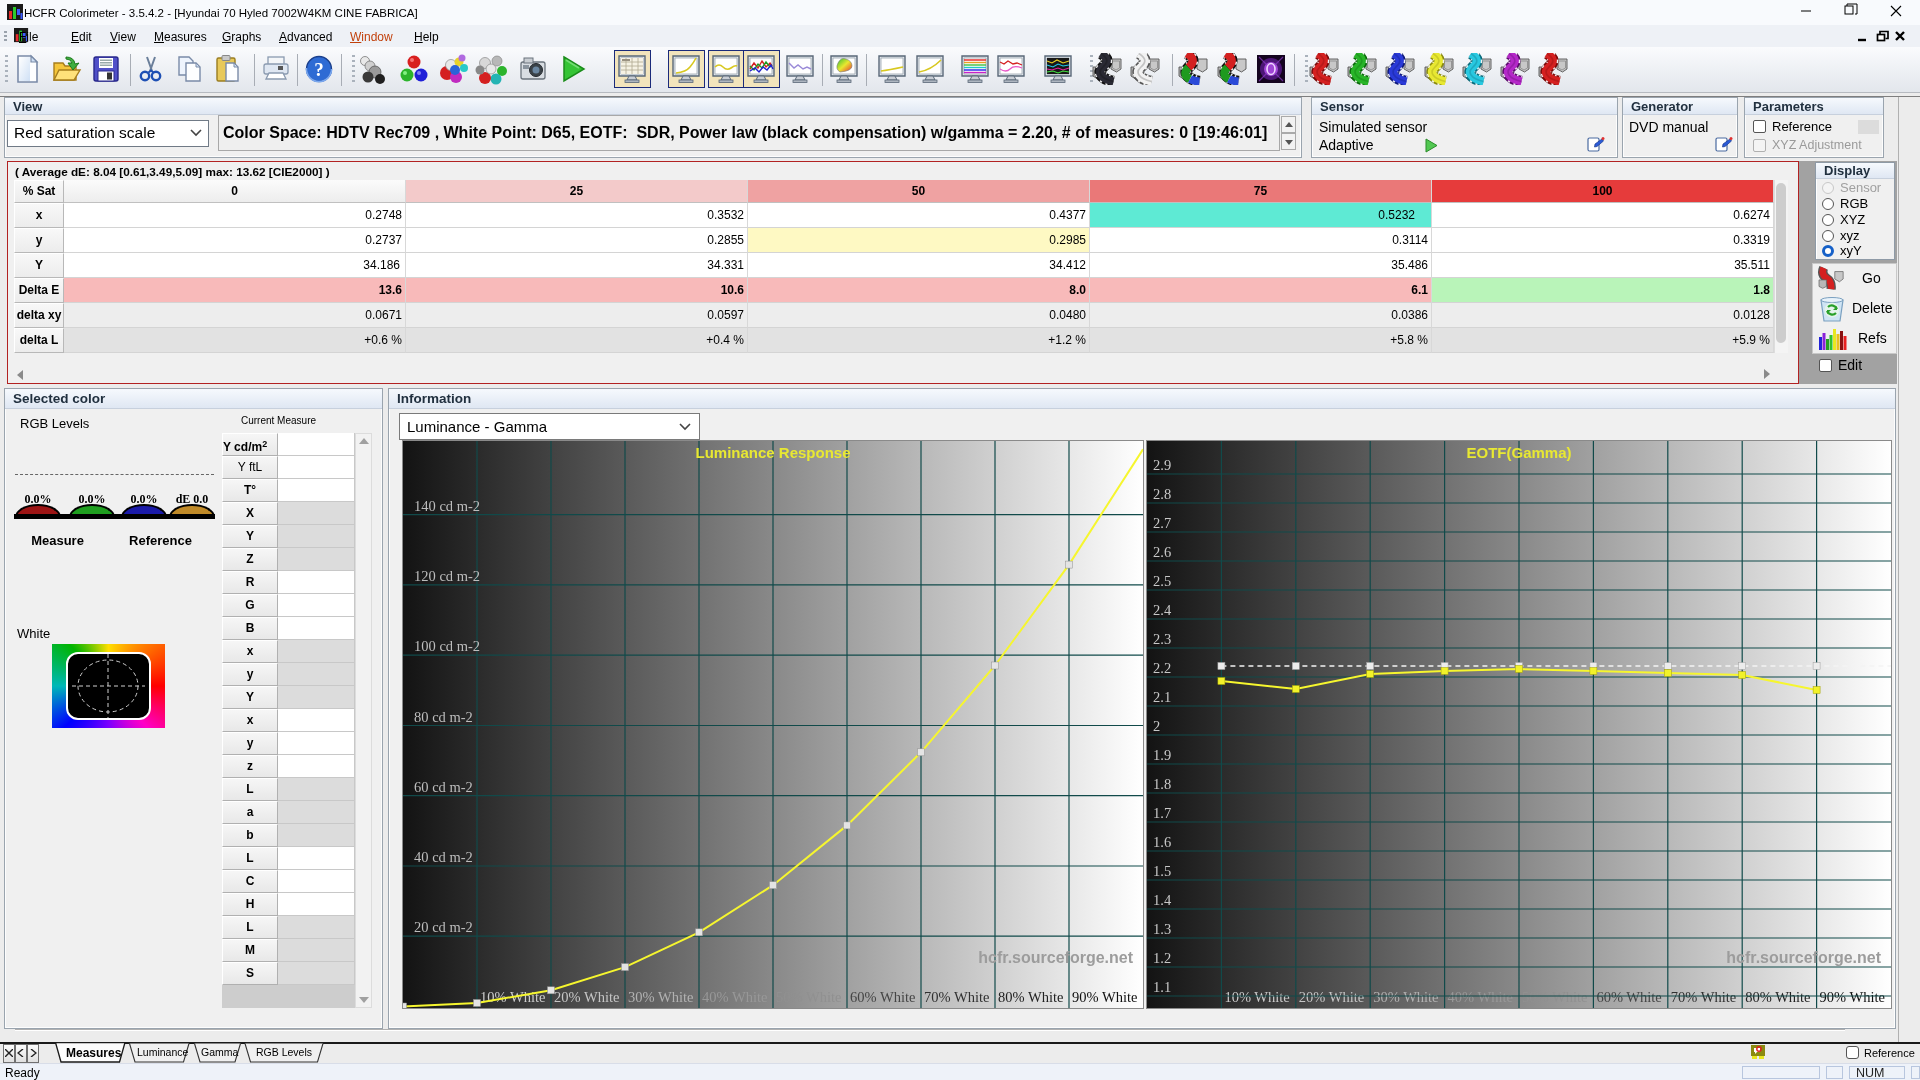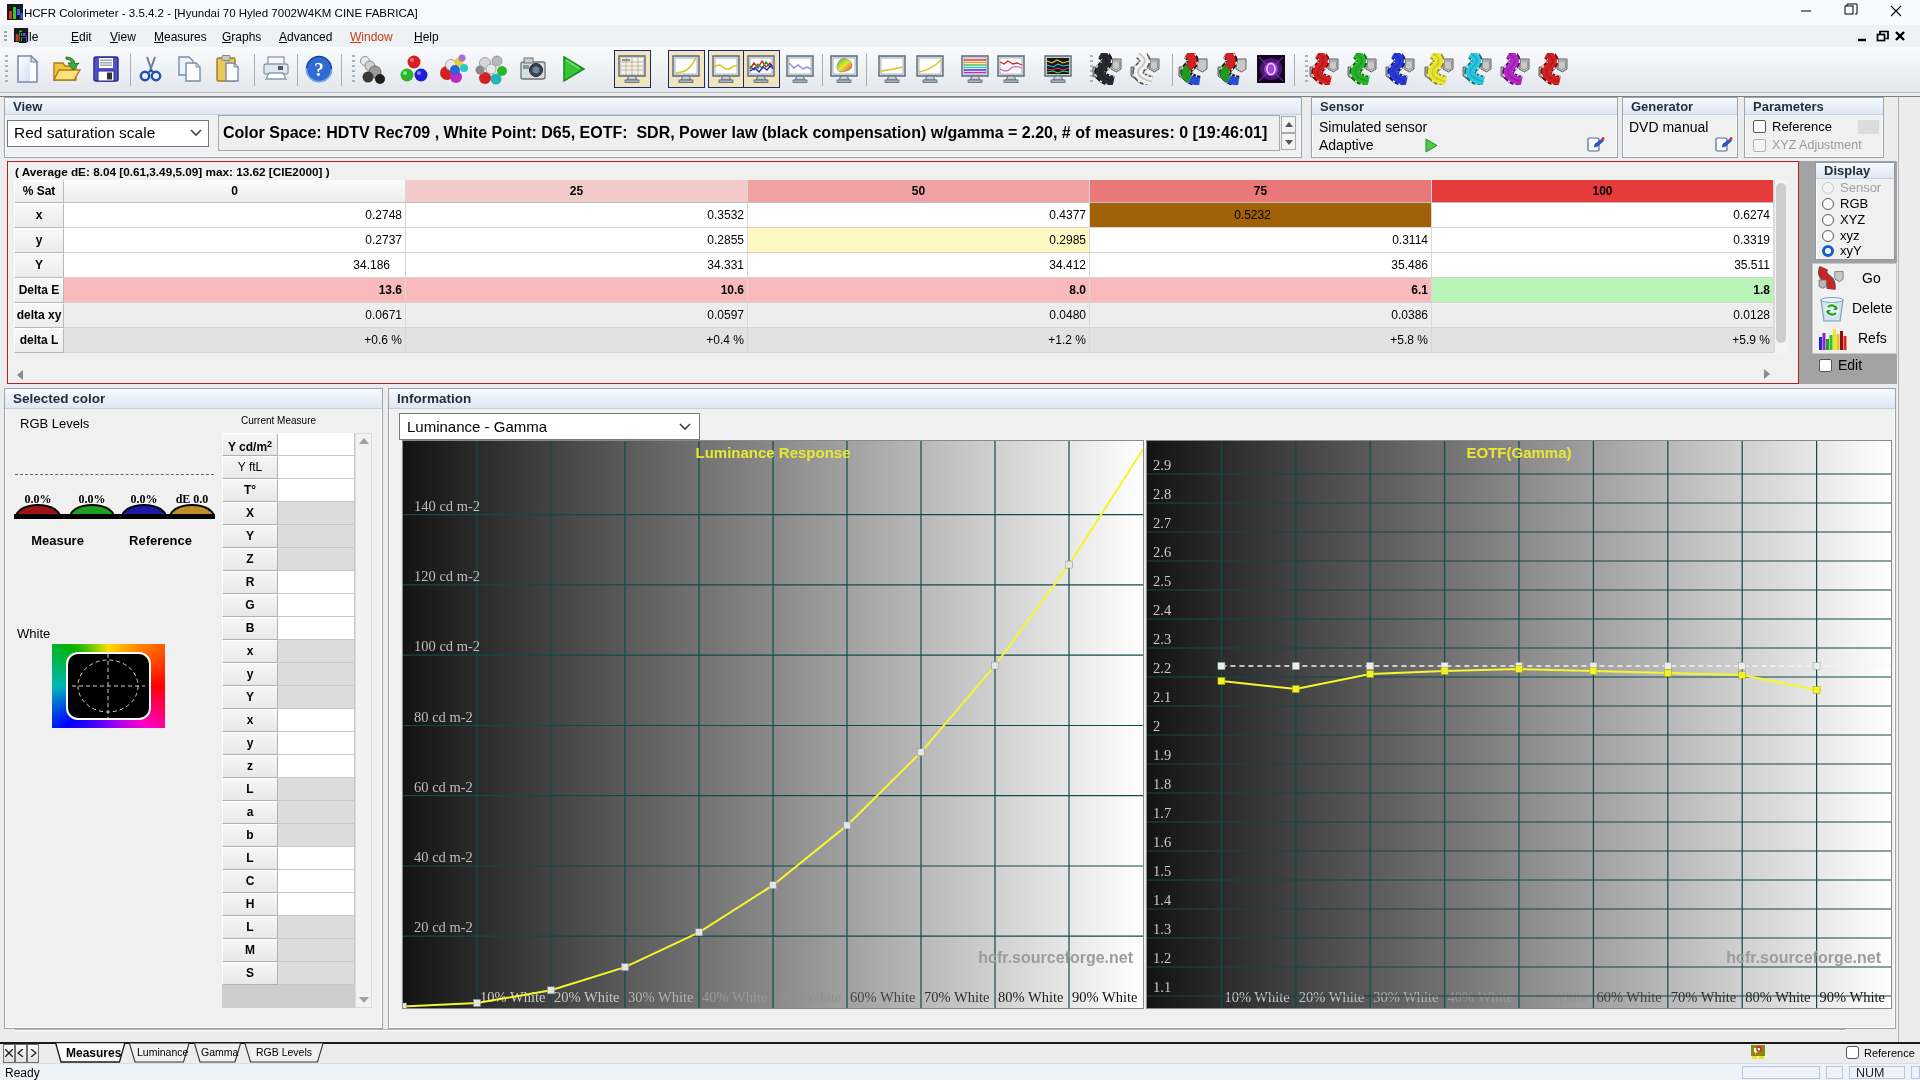--- a/index.html
+++ b/index.html
@@ -444,30 +444,30 @@
 <div class="abs" style="left:14px;top:180px;width:50px;height:23px;background:linear-gradient(#f8f8f8,#ececec);border-right:1px solid #b8b8b8;border-bottom:1px solid #b8b8b8;border-top:1px solid #fff;border-left:1px solid #fff;font-weight:bold;font-size:12px;text-align:center;line-height:21px">% Sat</div>
 <div class="abs" style="left:64px;top:180px;width:342px;height:23px;background:linear-gradient(#fbfbfb,#ededed);border-bottom:1px solid #c0c0c0;border-right:1px solid #d8d8d8;font-weight:bold;font-size:12px;text-align:center;line-height:23px">0</div>
 <div class="abs" style="left:406px;top:180px;width:342px;height:23px;background:#f3caca;border-bottom:1px solid #c0c0c0;border-right:1px solid #d8d8d8;font-weight:bold;font-size:12px;text-align:center;line-height:23px">25</div>
 <div class="abs" style="left:748px;top:180px;width:342px;height:23px;background:#efa2a2;border-bottom:1px solid #c0c0c0;border-right:1px solid #d8d8d8;font-weight:bold;font-size:12px;text-align:center;line-height:23px">50</div>
 <div class="abs" style="left:1090px;top:180px;width:342px;height:23px;background:#ea7878;border-bottom:1px solid #c0c0c0;border-right:1px solid #d8d8d8;font-weight:bold;font-size:12px;text-align:center;line-height:23px">75</div>
 <div class="abs" style="left:1432px;top:180px;width:342px;height:23px;background:#e63b3b;border-bottom:1px solid #c0c0c0;border-right:1px solid #d8d8d8;font-weight:bold;font-size:12px;text-align:center;line-height:23px">100</div>
 <div class="abs" style="left:14px;top:203px;width:50px;height:25px;background:linear-gradient(#f8f8f8,#ececec);border-right:1px solid #b8b8b8;border-bottom:1px solid #b8b8b8;border-top:1px solid #fff;border-left:1px solid #fff;font-weight:bold;font-size:12px;text-align:center;line-height:23px;white-space:nowrap">x</div>
 <div class="abs" style="left:64px;top:203px;width:342px;height:25px;background:#fff;border-bottom:1px solid #d4d4d4;border-right:1px solid #d8d8d8;font-size:12px;font-weight:normal;text-align:right;padding-right:3px;line-height:25px">0.2748</div>
 <div class="abs" style="left:406px;top:203px;width:342px;height:25px;background:#fff;border-bottom:1px solid #d4d4d4;border-right:1px solid #d8d8d8;font-size:12px;font-weight:normal;text-align:right;padding-right:3px;line-height:25px">0.3532</div>
 <div class="abs" style="left:748px;top:203px;width:342px;height:25px;background:#fff;border-bottom:1px solid #d4d4d4;border-right:1px solid #d8d8d8;font-size:12px;font-weight:normal;text-align:right;padding-right:3px;line-height:25px">0.4377</div>
-<div class="abs" style="left:1090px;top:203px;width:342px;height:25px;background:#a16207;border-bottom:1px solid #d4d4d4;border-right:1px solid #d8d8d8;font-size:12px;font-weight:normal;text-align:center;padding-right:16px;line-height:25px">0.5232</div>
+<div class="abs" style="left:1090px;top:203px;width:342px;height:25px;background:#5eead4;border-bottom:1px solid #d4d4d4;border-right:1px solid #d8d8d8;font-size:12px;font-weight:normal;text-align:right;padding-right:16px;line-height:25px">0.5232</div>
 <div class="abs" style="left:1432px;top:203px;width:342px;height:25px;background:#fff;border-bottom:1px solid #d4d4d4;border-right:1px solid #d8d8d8;font-size:12px;font-weight:normal;text-align:right;padding-right:3px;line-height:25px">0.6274</div>
 <div class="abs" style="left:14px;top:228px;width:50px;height:25px;background:linear-gradient(#f8f8f8,#ececec);border-right:1px solid #b8b8b8;border-bottom:1px solid #b8b8b8;border-top:1px solid #fff;border-left:1px solid #fff;font-weight:bold;font-size:12px;text-align:center;line-height:23px;white-space:nowrap">y</div>
 <div class="abs" style="left:64px;top:228px;width:342px;height:25px;background:#fff;border-bottom:1px solid #d4d4d4;border-right:1px solid #d8d8d8;font-size:12px;font-weight:normal;text-align:right;padding-right:3px;line-height:25px">0.2737</div>
 <div class="abs" style="left:406px;top:228px;width:342px;height:25px;background:#fff;border-bottom:1px solid #d4d4d4;border-right:1px solid #d8d8d8;font-size:12px;font-weight:normal;text-align:right;padding-right:3px;line-height:25px">0.2855</div>
 <div class="abs" style="left:748px;top:228px;width:342px;height:25px;background:#fef9c3;border-bottom:1px solid #d4d4d4;border-right:1px solid #d8d8d8;font-size:12px;font-weight:normal;text-align:right;padding-right:3px;line-height:25px">0.2985</div>
 <div class="abs" style="left:1090px;top:228px;width:342px;height:25px;background:#fff;border-bottom:1px solid #d4d4d4;border-right:1px solid #d8d8d8;font-size:12px;font-weight:normal;text-align:right;padding-right:3px;line-height:25px">0.3114</div>
 <div class="abs" style="left:1432px;top:228px;width:342px;height:25px;background:#fff;border-bottom:1px solid #d4d4d4;border-right:1px solid #d8d8d8;font-size:12px;font-weight:normal;text-align:right;padding-right:3px;line-height:25px">0.3319</div>
 <div class="abs" style="left:14px;top:253px;width:50px;height:25px;background:linear-gradient(#f8f8f8,#ececec);border-right:1px solid #b8b8b8;border-bottom:1px solid #b8b8b8;border-top:1px solid #fff;border-left:1px solid #fff;font-weight:bold;font-size:12px;text-align:center;line-height:23px;white-space:nowrap">Y</div>
-<div class="abs" style="left:64px;top:253px;width:342px;height:25px;background:#fff;border-bottom:1px solid #d4d4d4;border-right:1px solid #d8d8d8;font-size:12px;font-weight:normal;text-align:right;padding-right:15px;line-height:25px">34.186</div>
+<div class="abs" style="left:64px;top:253px;width:342px;height:25px;background:#fff;border-bottom:1px solid #d4d4d4;border-right:1px solid #d8d8d8;font-size:12px;font-weight:normal;text-align:right;padding-right:5px;line-height:25px">34.186</div>
 <div class="abs" style="left:406px;top:253px;width:342px;height:25px;background:#fff;border-bottom:1px solid #d4d4d4;border-right:1px solid #d8d8d8;font-size:12px;font-weight:normal;text-align:right;padding-right:3px;line-height:25px">34.331</div>
 <div class="abs" style="left:748px;top:253px;width:342px;height:25px;background:#fff;border-bottom:1px solid #d4d4d4;border-right:1px solid #d8d8d8;font-size:12px;font-weight:normal;text-align:right;padding-right:3px;line-height:25px">34.412</div>
 <div class="abs" style="left:1090px;top:253px;width:342px;height:25px;background:#fff;border-bottom:1px solid #d4d4d4;border-right:1px solid #d8d8d8;font-size:12px;font-weight:normal;text-align:right;padding-right:3px;line-height:25px">35.486</div>
 <div class="abs" style="left:1432px;top:253px;width:342px;height:25px;background:#fff;border-bottom:1px solid #d4d4d4;border-right:1px solid #d8d8d8;font-size:12px;font-weight:normal;text-align:right;padding-right:3px;line-height:25px">35.511</div>
 <div class="abs" style="left:14px;top:278px;width:50px;height:25px;background:linear-gradient(#f8f8f8,#ececec);border-right:1px solid #b8b8b8;border-bottom:1px solid #b8b8b8;border-top:1px solid #fff;border-left:1px solid #fff;font-weight:bold;font-size:12px;text-align:center;line-height:23px;white-space:nowrap">Delta E</div>
 <div class="abs" style="left:64px;top:278px;width:342px;height:25px;background:#f8baba;border-bottom:1px solid #d4d4d4;border-right:1px solid #d8d8d8;font-size:12px;font-weight:bold;text-align:right;padding-right:3px;line-height:25px">13.6</div>
 <div class="abs" style="left:406px;top:278px;width:342px;height:25px;background:#f8baba;border-bottom:1px solid #d4d4d4;border-right:1px solid #d8d8d8;font-size:12px;font-weight:bold;text-align:right;padding-right:3px;line-height:25px">10.6</div>
 <div class="abs" style="left:748px;top:278px;width:342px;height:25px;background:#f8baba;border-bottom:1px solid #d4d4d4;border-right:1px solid #d8d8d8;font-size:12px;font-weight:bold;text-align:right;padding-right:3px;line-height:25px">8.0</div>
 <div class="abs" style="left:1090px;top:278px;width:342px;height:25px;background:#f8baba;border-bottom:1px solid #d4d4d4;border-right:1px solid #d8d8d8;font-size:12px;font-weight:bold;text-align:right;padding-right:3px;line-height:25px">6.1</div>
 <div class="abs" style="left:1432px;top:278px;width:342px;height:25px;background:#b9f4b9;border-bottom:1px solid #d4d4d4;border-right:1px solid #d8d8d8;font-size:12px;font-weight:bold;text-align:right;padding-right:3px;line-height:25px">1.8</div>
@@ -557,21 +557,21 @@
 <div class="abs" style="left:118px;top:533px;width:85px;text-align:center;font-size:13px;font-weight:bold">Reference</div>
 <div class="abs" style="left:17px;top:626px;font-size:13px">White</div>
 
 <div class="abs" style="left:52px;top:644px;width:113px;height:84px;background:conic-gradient(from 0deg at 50% 50%, #ffdf00, #ff7000 13%, #ff0000 25%, #ff00c8 38%, #7a00ff 50%, #0000ff 63%, #00b8b8 75%, #00b400 88%, #ffdf00)"></div>
 <div class="abs" style="left:66px;top:652px;width:85px;height:68px;background:#000;border:2px solid #fff;border-radius:12px"></div>
 <svg class="abs" style="left:52px;top:644px" width="113" height="84">
  <line x1="56" y1="10" x2="56" y2="74" stroke="#cfcfcf" stroke-width="1" stroke-dasharray="4 3"></line>
  <line x1="20" y1="42" x2="93" y2="42" stroke="#cfcfcf" stroke-width="1" stroke-dasharray="4 3"></line>
  <ellipse cx="56" cy="42" rx="30" ry="26" fill="none" stroke="#cfcfcf" stroke-width="1" stroke-dasharray="4 3"></ellipse>
 </svg>
-<div class="abs" style="left:222px;top:433px;width:56px;height:23px;background:linear-gradient(#f6f6f6,#e8e8e8);border-right:1px solid #b0b0b0;border-bottom:1px solid #b0b0b0;border-top:1px solid #fff;border-left:1px solid #fff;font-weight:bold;font-size:12px;text-align:center;line-height:21px">Y cd/m<span style="font-size:9px;vertical-align:4px">2</span></div>
+<div class="abs" style="left:222px;top:433px;width:56px;height:23px;background:linear-gradient(#f6f6f6,#e8e8e8);border-right:1px solid #b0b0b0;border-bottom:1px solid #b0b0b0;border-top:1px solid #fff;border-left:1px solid #fff;font-weight:bold;font-size:12px;line-height:21px">Y cd/m<span style="font-size:9px;vertical-align:4px">2</span></div>
 <div class="abs" style="left:278px;top:433px;width:77px;height:23px;background:#fff;border-bottom:1px solid #c8c8c8;border-right:1px solid #c8c8c8"></div>
 <div class="abs" style="left:222px;top:456px;width:56px;height:23px;background:linear-gradient(#f6f6f6,#e8e8e8);border-right:1px solid #b0b0b0;border-bottom:1px solid #b0b0b0;border-top:1px solid #fff;border-left:1px solid #fff;font-weight:normal;font-size:12px;text-align:center;line-height:21px">Y ftL</div>
 <div class="abs" style="left:278px;top:456px;width:77px;height:23px;background:#fff;border-bottom:1px solid #c8c8c8;border-right:1px solid #c8c8c8"></div>
 <div class="abs" style="left:222px;top:479px;width:56px;height:23px;background:linear-gradient(#f6f6f6,#e8e8e8);border-right:1px solid #b0b0b0;border-bottom:1px solid #b0b0b0;border-top:1px solid #fff;border-left:1px solid #fff;font-weight:bold;font-size:12px;text-align:center;line-height:21px">T°</div>
 <div class="abs" style="left:278px;top:479px;width:77px;height:23px;background:#fff;border-bottom:1px solid #c8c8c8;border-right:1px solid #c8c8c8"></div>
 <div class="abs" style="left:222px;top:502px;width:56px;height:23px;background:linear-gradient(#f6f6f6,#e8e8e8);border-right:1px solid #b0b0b0;border-bottom:1px solid #b0b0b0;border-top:1px solid #fff;border-left:1px solid #fff;font-weight:bold;font-size:12px;text-align:center;line-height:21px">X</div>
 <div class="abs" style="left:278px;top:502px;width:77px;height:23px;background:#dcdcdc;border-bottom:1px solid #c8c8c8;border-right:1px solid #c8c8c8"></div>
 <div class="abs" style="left:222px;top:525px;width:56px;height:23px;background:linear-gradient(#f6f6f6,#e8e8e8);border-right:1px solid #b0b0b0;border-bottom:1px solid #b0b0b0;border-top:1px solid #fff;border-left:1px solid #fff;font-weight:bold;font-size:12px;text-align:center;line-height:21px">Y</div>
 <div class="abs" style="left:278px;top:525px;width:77px;height:23px;background:#dcdcdc;border-bottom:1px solid #c8c8c8;border-right:1px solid #c8c8c8"></div>
 <div class="abs" style="left:222px;top:548px;width:56px;height:23px;background:linear-gradient(#f6f6f6,#e8e8e8);border-right:1px solid #b0b0b0;border-bottom:1px solid #b0b0b0;border-top:1px solid #fff;border-left:1px solid #fff;font-weight:bold;font-size:12px;text-align:center;line-height:21px">Z</div>

